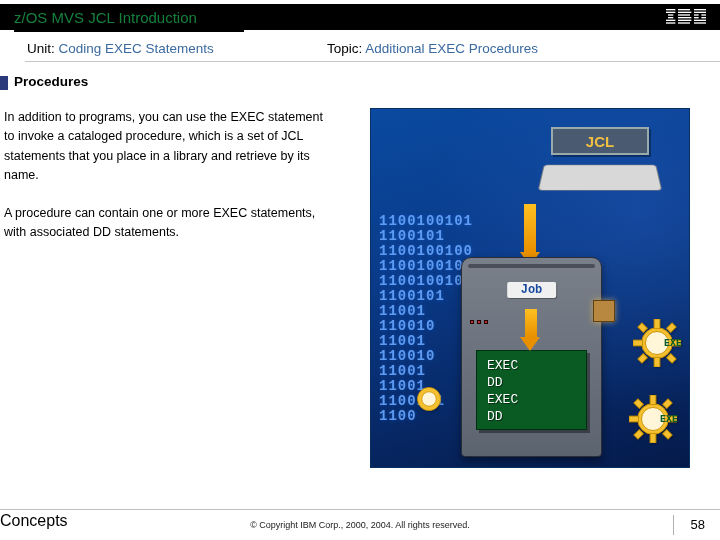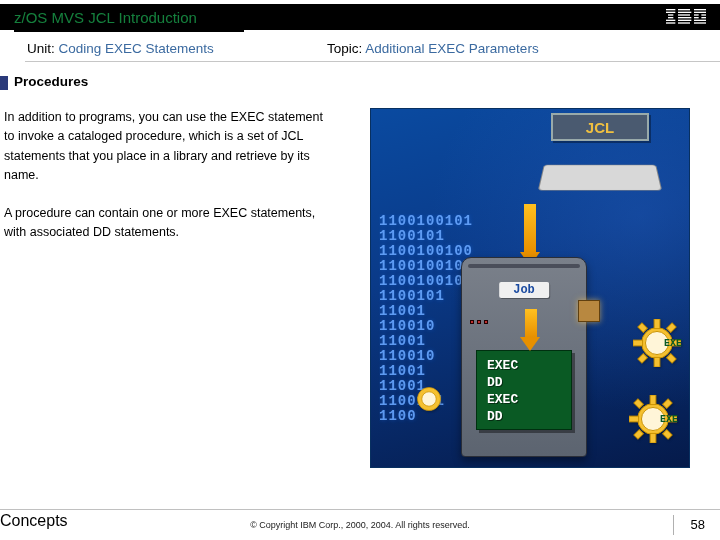--- a/index.html
+++ b/index.html
@@ -17,32 +17,32 @@
 
   .section-marker { position: absolute; left: 0; top: 76px; width: 8px; height: 14px; background: #2a3a7a; }
   .section-hdr { position: absolute; left: 14px; top: 74px; font-size: 13.5px; font-weight: bold; }
 
   .body-text { position: absolute; left: 4px; top: 108px; width: 330px; font-size: 12.5px; line-height: 1.55; color: #000; }
   .body-text p { margin-bottom: 18px; }
 
   .illus { position: absolute; left: 370px; top: 108px; width: 320px; height: 360px; background: linear-gradient(165deg,#0a4aa0 0%,#0a3a88 40%,#051a4a 100%); overflow: hidden; border: 1px solid #083060; }
   .illus-overlay { position: absolute; inset: 0; background: radial-gradient(ellipse at 85% 30%, rgba(40,100,200,0.35), transparent 55%); }
 
-  .jcl-box { position: absolute; right: 40px; top: 4px; width: 98px; height: 28px; background: #4a5a70; border: 2px solid #9aa; display: flex; align-items: center; justify-content: center; color: #f0c040; font-weight: bold; font-size: 15px; box-shadow: 2px 2px 0 rgba(0,0,0,.35); }
+  .jcl-box { position: absolute; right: 40px; top: 18px; width: 98px; height: 28px; background: #4a5a70; border: 2px solid #9aa; display: flex; align-items: center; justify-content: center; color: #f0c040; font-weight: bold; font-size: 15px; box-shadow: 2px 2px 0 rgba(0,0,0,.35); }
   .keyboard { position: absolute; right: 30px; top: 48px; width: 118px; height: 40px; }
   .keyboard .kb { position: absolute; inset: 0; background: #d8d8d8; border: 1px solid #888; transform: perspective(300px) rotateX(50deg); border-radius: 4px; }
 
   .bits { position: absolute; left: 8px; top: 90px; right: 8px; bottom: 8px; color: #67a6ff; font-family: 'Courier New', monospace; font-weight: bold; font-size: 14px; line-height: 15px; letter-spacing: 1px; white-space: pre; overflow: hidden; opacity: 0.9; text-shadow: 0 0 4px rgba(30,120,255,.4); margin-top: 15px; }
 
-  .tower { position: absolute; left: 90px; top: 148px; width: 126px; height: 200px; background: linear-gradient(180deg,#7a808a,#5c6470); border-radius: 10px 10px 4px 4px; border: 1px solid #2a2e38; box-shadow: 0 4px 8px rgba(0,0,0,.4); }
+  .tower { position: absolute; left: 90px; top: 148px; width: 141px; height: 200px; background: linear-gradient(180deg,#7a808a,#5c6470); border-radius: 10px 10px 4px 4px; border: 1px solid #2a2e38; box-shadow: 0 4px 8px rgba(0,0,0,.4); }
   .tower::before { content:""; position:absolute; top:6px; left:6px; right:6px; height:4px; background:#4a4e5a; border-radius:2px; }
   .job-label { position: absolute; top: 24px; left: 50%; transform: translateX(-50%); background: #f0f0f0; padding: 1px 14px; border-radius: 2px; font-size: 12px; color: #1a4aa0; font-family: 'Courier New', monospace; font-weight: bold; box-shadow: 1px 1px 0 rgba(0,0,0,.3); }
   .chip { position: absolute; top: 42px; right: -14px; width: 22px; height: 22px; background: #b88840; border: 1px solid #604010; box-shadow: 0 0 6px rgba(255,200,80,.6); }
   .exec-panel { position: absolute; top: 92px; left: 14px; right: 14px; height: 80px; background: #0a5a24; border: 1px solid #003010; box-shadow: 3px 3px 0 rgba(0,0,0,.4); padding: 6px 10px; }
-  .exec-panel .ln { color: #fff; font-family: 'Courier New', monospace; font-weight: bold; font-size: 13px; line-height: 17px; text-shadow: 1px 1px 0 rgba(0,0,0,.5); }
+  .exec-panel .ln { color: #fff; font-family: 'Courier New', monospace; font-weight: normal; font-size: 13px; line-height: 17px; text-shadow: 1px 1px 0 rgba(0,0,0,.5); }
   .tower-lights { position:absolute; top:62px; left:8px; display:flex; gap:3px; }
   .tower-lights span { width:4px; height:4px; background:#c03030; border:1px solid #200; }
 
   .arrow-down { position: absolute; left: 50%; transform: translateX(-50%); width: 0; height: 0; border-left: 10px solid transparent; border-right: 10px solid transparent; }
   .arrow-body { position: absolute; left: 50%; transform: translateX(-50%); width: 12px; background: linear-gradient(#ffc020,#e89000); }
   .arrow1-body { top: 95px; height: 48px; }
   .arrow1-head { top: 143px; border-top: 14px solid #e89000; }
   .arrow2-body-t { top: 200px; height: 28px; left:154px; transform:none; }
   .arrow2-head-t { top: 228px; left:149px; transform:none; border-top: 14px solid #e89000; }
 
@@ -93,21 +93,21 @@
 </div>
 <div class="title-underline"></div>
 
 <div class="meta-row">
   <div class="meta-unit">
     <span>Unit:</span>
     <span class="val">Coding EXEC Statements</span>
   </div>
   <div class="meta-topic">
     <span>Topic:</span>
-    <span class="val">Additional EXEC Parameters</span>
+    <span class="val">Additional EXEC Procedures</span>
   </div>
 </div>
 
 <div class="section-marker"></div>
 <div class="section-hdr">Procedures</div>
 
 <div class="body-text">
   <p>In addition to programs, you can use the EXEC statement to invoke a cataloged procedure, which is a set of JCL statements that you place in a library and retrieve by its name.</p>
   <p>A procedure can contain one or more EXEC statements, with associated DD statements.</p>
 </div>

